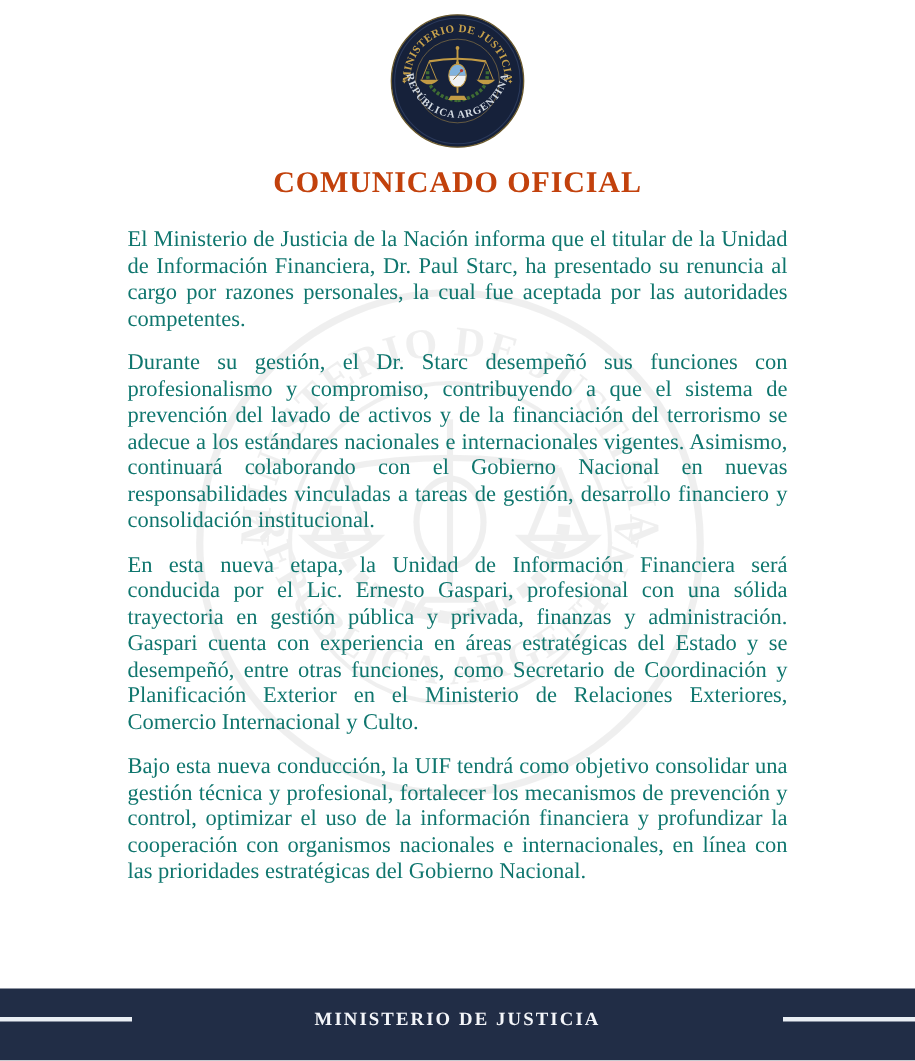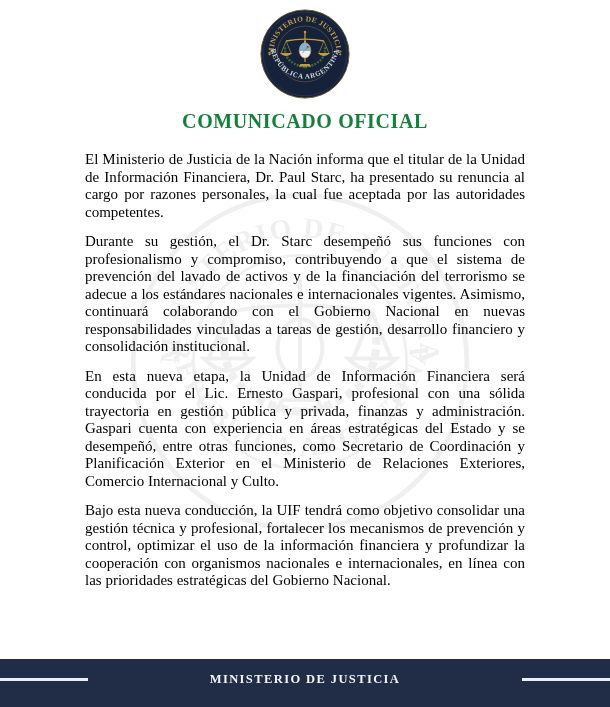--- a/index.html
+++ b/index.html
@@ -25,29 +25,29 @@
   .seal-wrap { padding-top: 9px; text-align: center; position: relative; z-index: 2; }
   .seal { width: 90px; height: 90px; display: inline-block; }
 
   
   .doc-title {
     margin: 7px 0 0 0;
     text-align: center;
     font-size: 20px;
     font-weight: bold;
     letter-spacing: 0.6px;
-    color: #15803d;
+    color: #c2410c;
     position: relative; z-index: 2;
   }
 
   
   .content {
     position: relative; z-index: 2;
     margin: 18px 85px 16px 85px;
-    color: #000000;
+    color: #0f766e;
   }
   .content p {
     margin: 0 0 12px 0;
     font-size: 15px;
     line-height: 17.5px;
     text-align: justify;
   }
 
   
   .footer {

